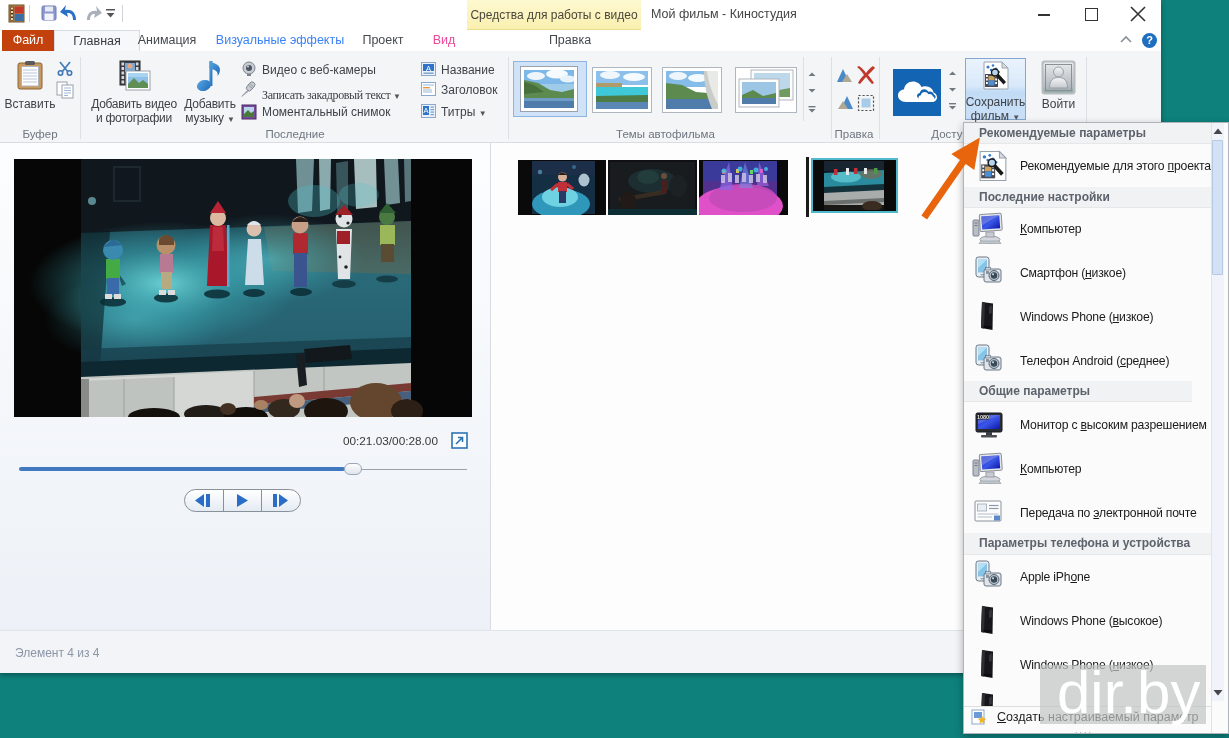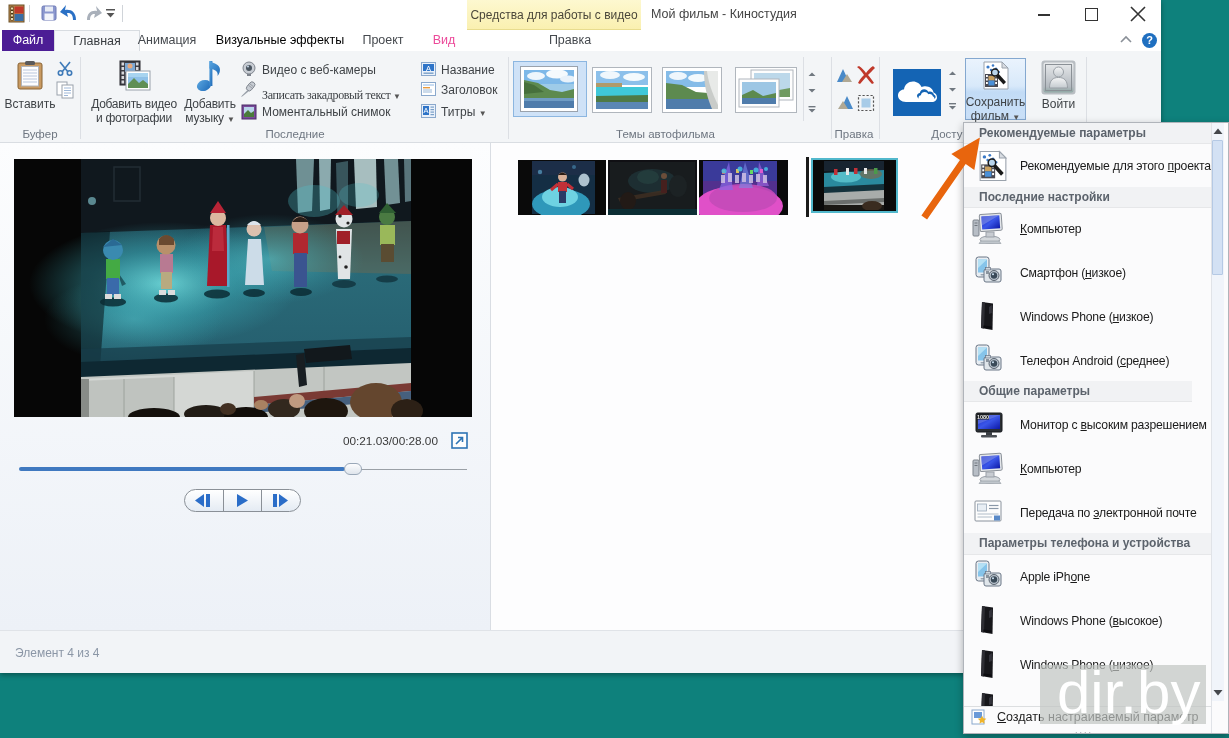--- a/index.html
+++ b/index.html
@@ -56,24 +56,24 @@
     <div class="abs" style="left:467px;top:8px;width:174px;text-align:center;font-size:12px;color:#4a463a;">Средства для работы с видео</div>
     <div class="abs" style="left:651px;top:7px;font-size:12.5px;color:#444;">Мой фильм - Киностудия</div>
 
     <div class="abs" style="left:1038px;top:14px;width:12px;height:1.5px;background:#333;"></div>
     <div class="abs" style="left:1085px;top:8px;width:11px;height:11px;border:1.5px solid #333;"></div>
     <svg class="abs" style="left:1130px;top:6px;" width="16" height="16">
         <path d="M1,1 L15,15 M15,1 L1,15" stroke="#333" stroke-width="1.6"></path>
       </svg>
 
     <div class="abs" style="left:0;top:30px;width:1161px;height:21px;background:#fff;border-bottom:1px solid #e4e7eb;"></div>
-    <div class="abs" style="left:2px;top:30px;width:52px;height:23px;background:#4c1d95;color:#fff;font-size:12.5px;text-align:center;line-height:21px;">Файл</div>
+    <div class="abs" style="left:2px;top:30px;width:52px;height:23px;background:#c2410c;color:#fff;font-size:12.5px;text-align:center;line-height:21px;">Файл</div>
     <div class="abs" style="left:54px;top:30px;width:86px;height:21px;background:#f7f8fa;border:1px solid #d8dce1;border-bottom:none;box-sizing:border-box;color:#383c40;font-size:12.5px;text-align:center;line-height:20px;">Главная</div>
     <div class="abs" style="left:135px;top:30px;width:64px;text-align:center;line-height:21px;font-size:12.5px;color:#45494e;">Анимация</div>
-    <div class="abs" style="left:214px;top:30px;width:132px;text-align:center;line-height:21px;font-size:12.5px;color:#000000;">Визуальные эффекты</div>
+    <div class="abs" style="left:214px;top:30px;width:132px;text-align:center;line-height:21px;font-size:12.5px;color:#3b82f6;">Визуальные эффекты</div>
     <div class="abs" style="left:355px;top:30px;width:56px;text-align:center;line-height:21px;font-size:12.5px;color:#45494e;">Проект</div>
     <div class="abs" style="left:424px;top:30px;width:40px;text-align:center;line-height:21px;font-size:12.5px;color:#ec4899;">Вид</div>
     <div class="abs" style="left:530px;top:30px;width:80px;text-align:center;line-height:21px;font-size:12.5px;color:#45494e;">Правка</div>
 
     <svg class="abs" style="left:1120px;top:35px;" width="12" height="9">
         <path d="M1,7 L6,2 L11,7" stroke="#8a9098" stroke-width="1.6" fill="none"></path>
       </svg>
     <div class="abs" style="left:1142px;top:33px;width:15px;height:15px;border-radius:50%;background:#1f6fc0;color:#fff;font-size:11px;font-weight:bold;text-align:center;line-height:15px;">?</div>
 
     <div class="abs" style="left:0;top:51px;width:1161px;height:92px;background:#f3f5f7;border-bottom:1px solid #d9dde2;box-sizing:border-box;"></div>

